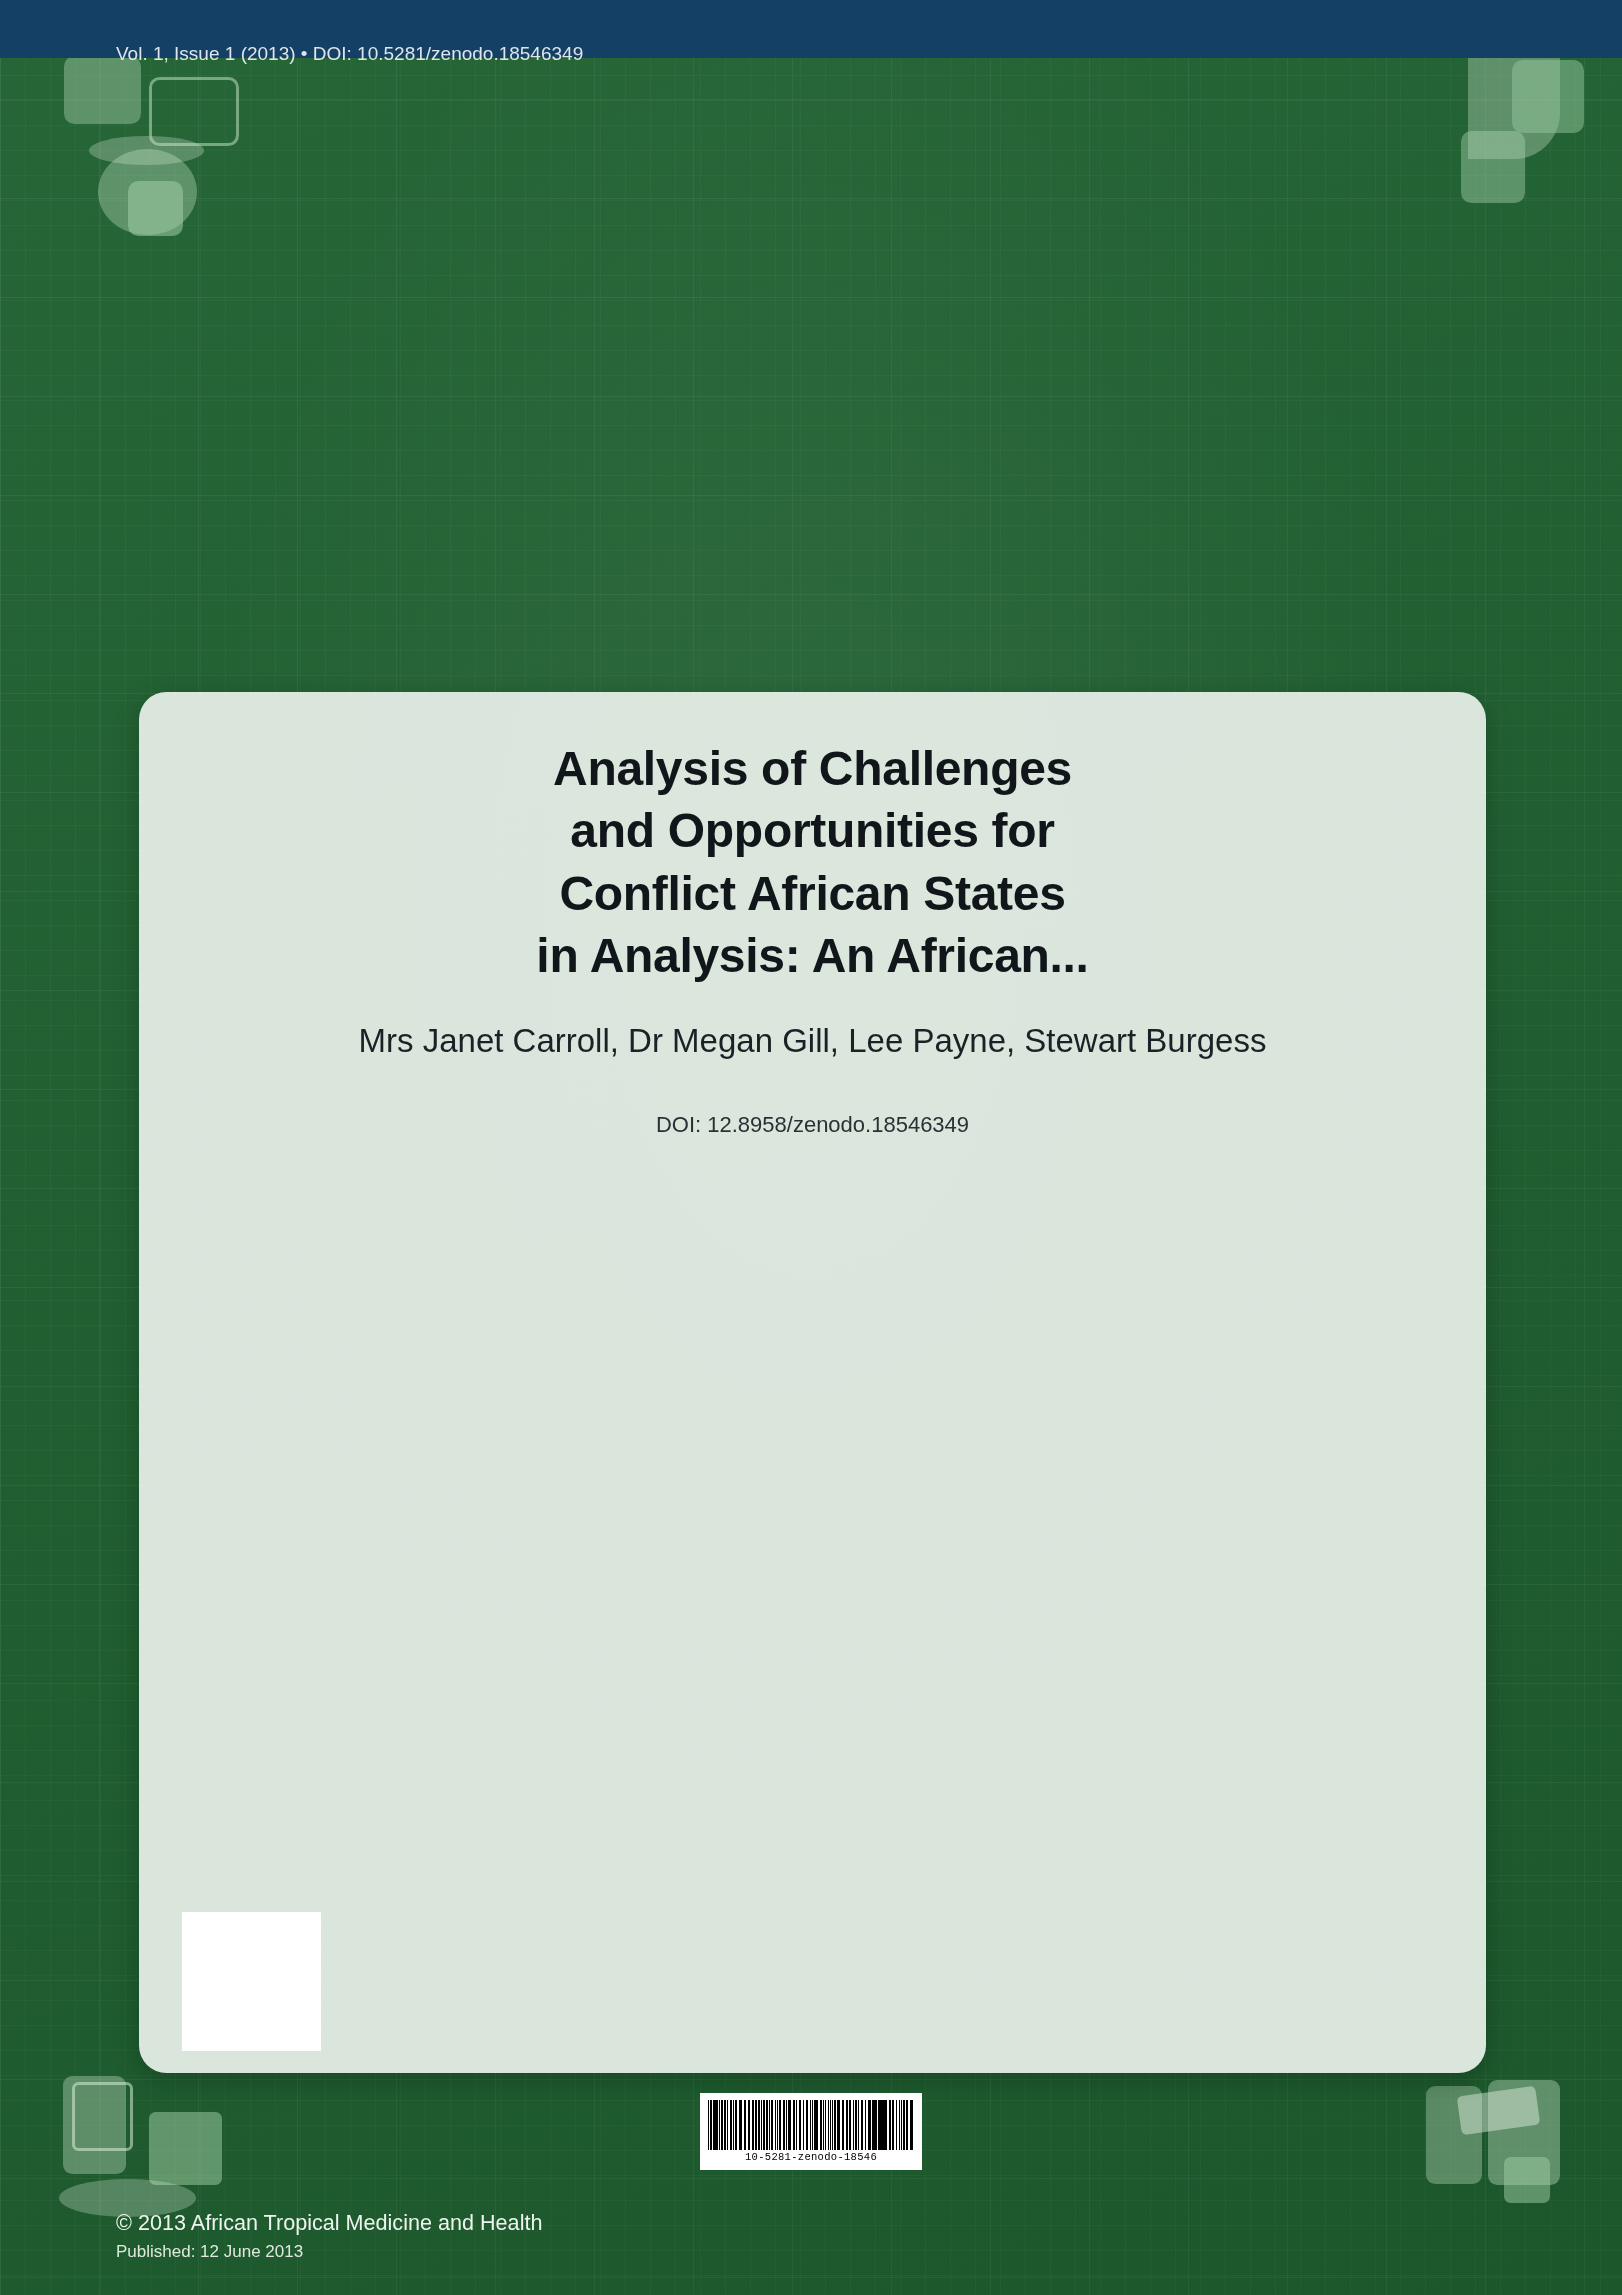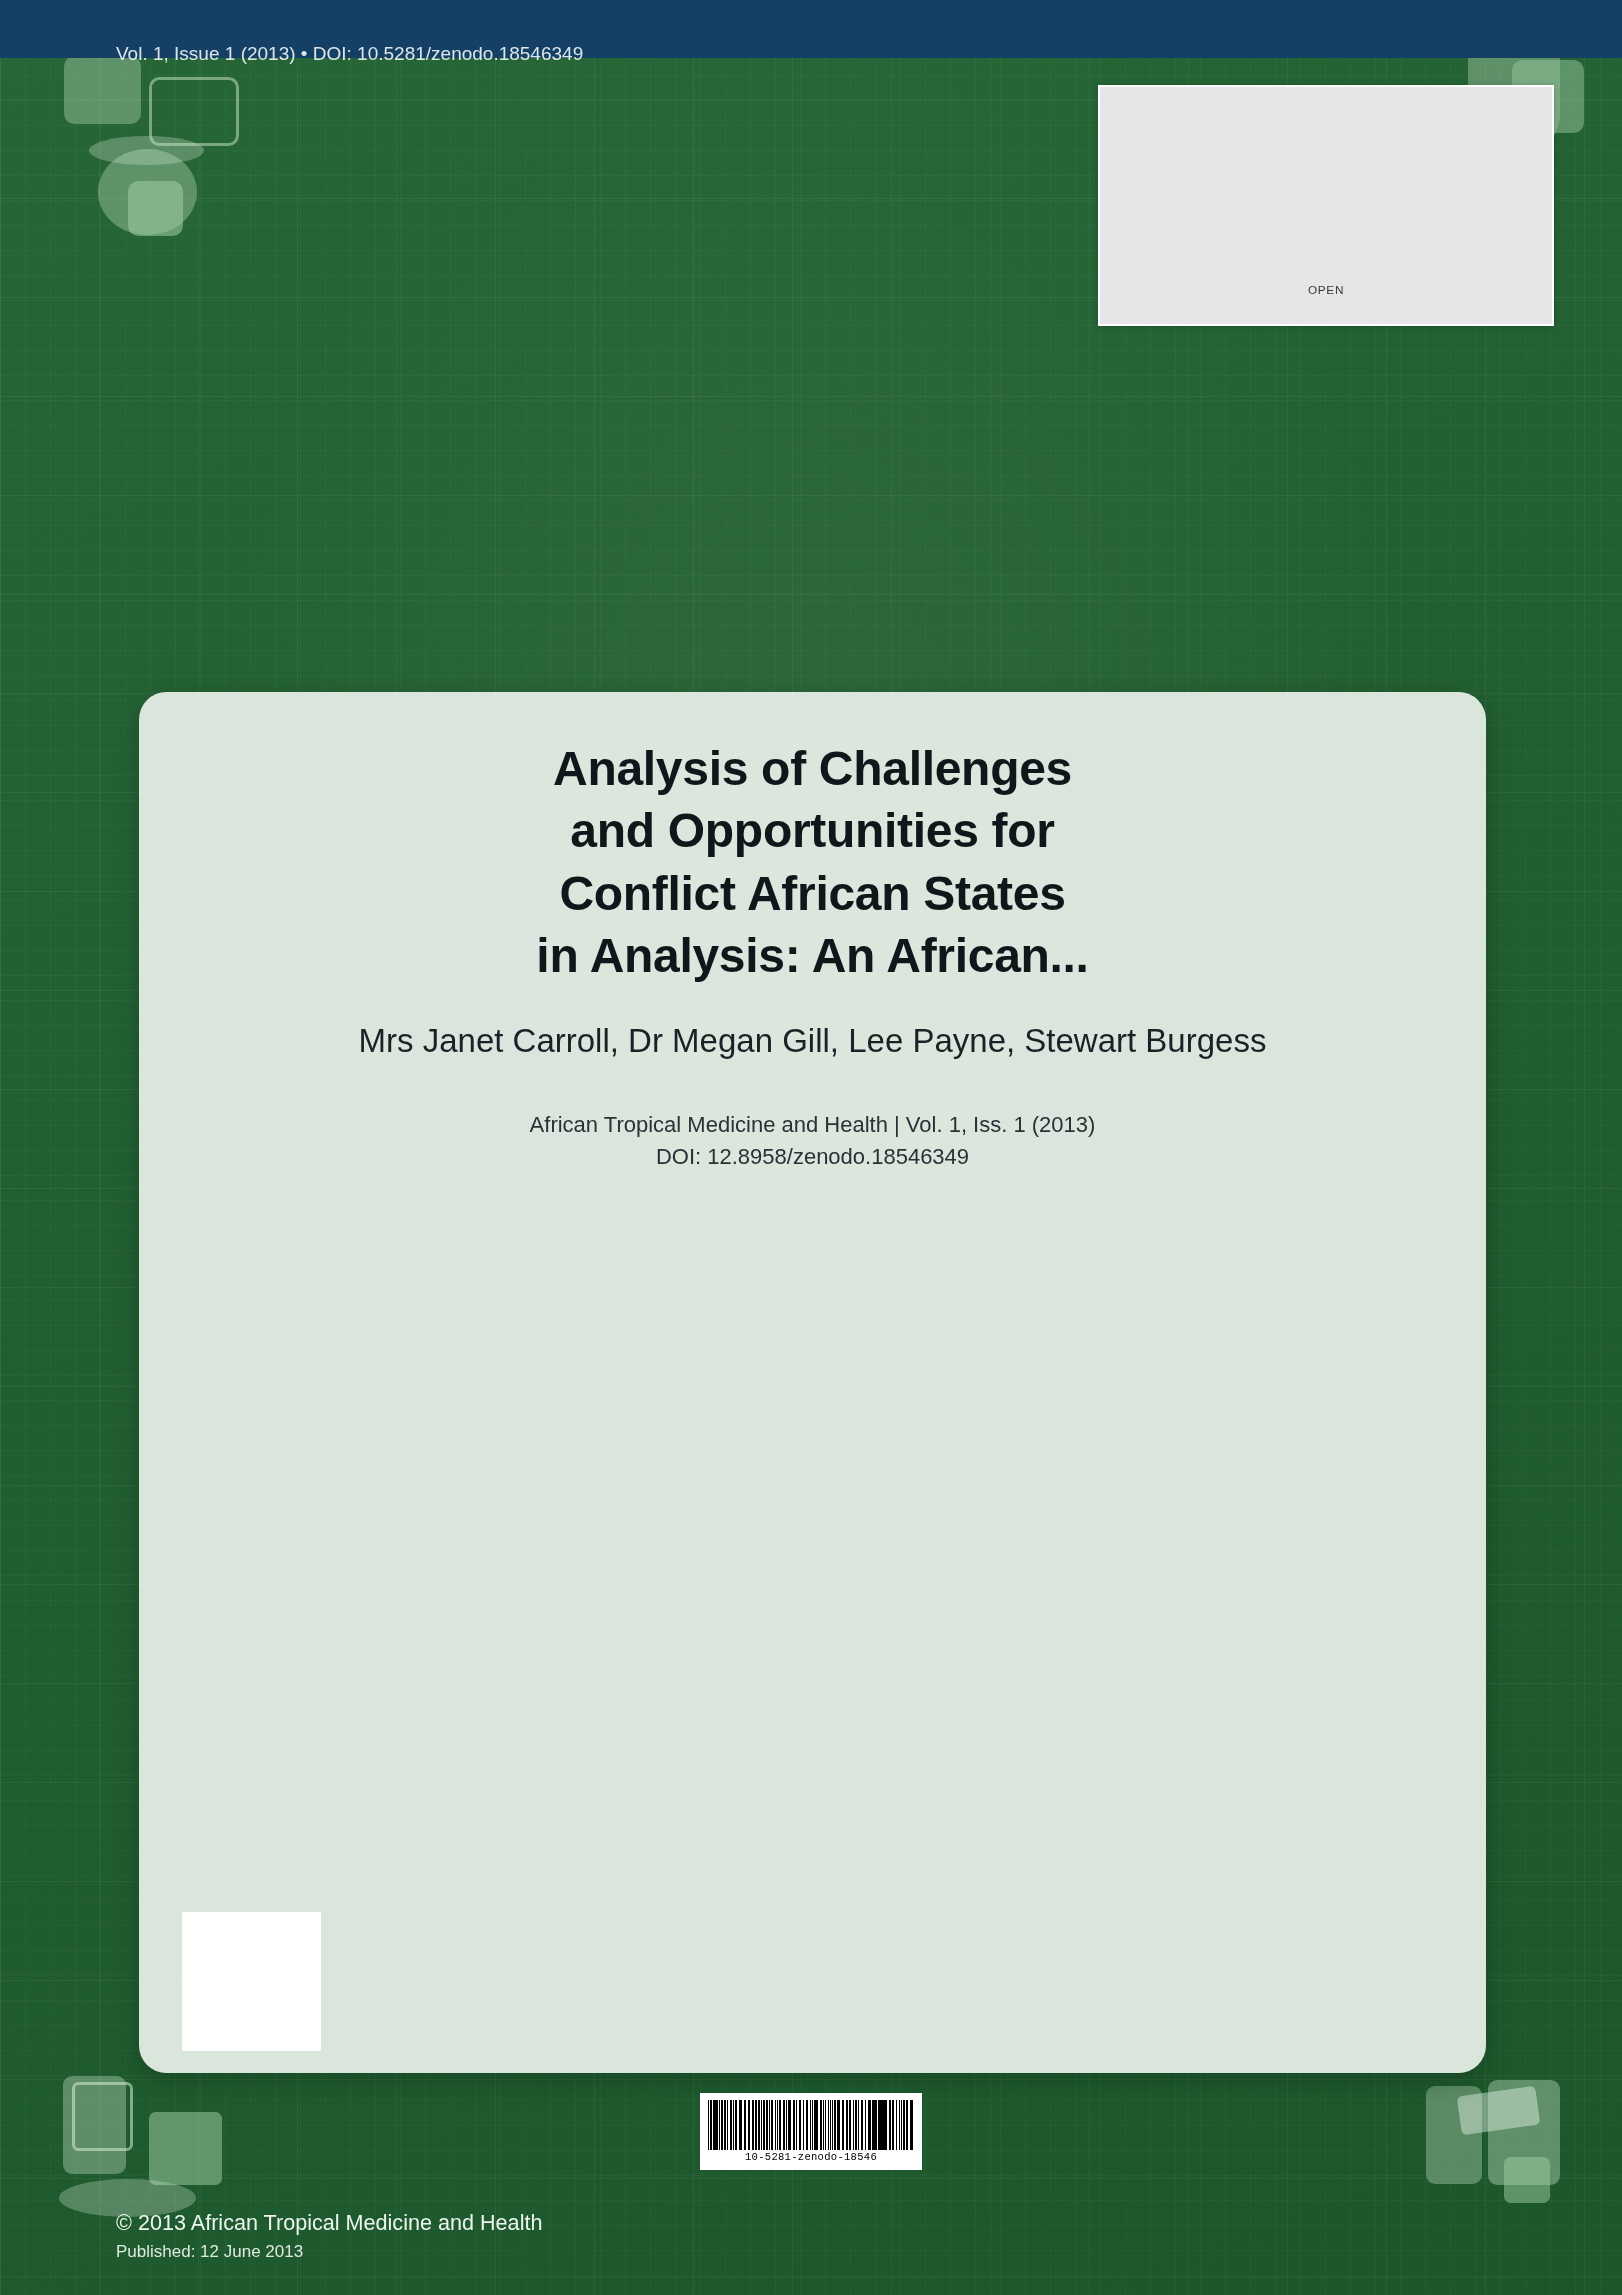--- a/index.html
+++ b/index.html
@@ -263,35 +263,31 @@
   <div class="blob b12"></div>
 
   <div class="blob b13"></div>
   <div class="blob b14"></div>
   <div class="blob b15"></div>
   <div class="blob b16"></div>
 
   <div class="header-band"></div>
   <div class="issue-line">Vol. 1, Issue 1 (2013) • DOI: 10.5281/zenodo.18546349</div>
 
-  <div class="open-panel">
-    <div class="open-panel-label">OPEN</div>
-  </div>
 
   <div class="card">
     <div class="card-inner">
       <div class="paper-title">
         <div>Analysis of Challenges</div>
         <div>and Opportunities for</div>
         <div>Conflict African States</div>
         <div>in Analysis: An African...</div>
       </div>
       <div class="paper-authors">Mrs Janet Carroll, Dr Megan Gill, Lee Payne, Stewart Burgess</div>
       <div class="paper-cite">
-        <div>African Tropical Medicine and Health | Vol. 1, Iss. 1 (2013)</div>
         <div>DOI: 12.8958/zenodo.18546349</div>
       </div>
     </div>
   </div>
 
   <div class="qr">
     <div class="qrgrid" id="qrgrid">
         <i></i>
         <i></i>
         <i></i>

